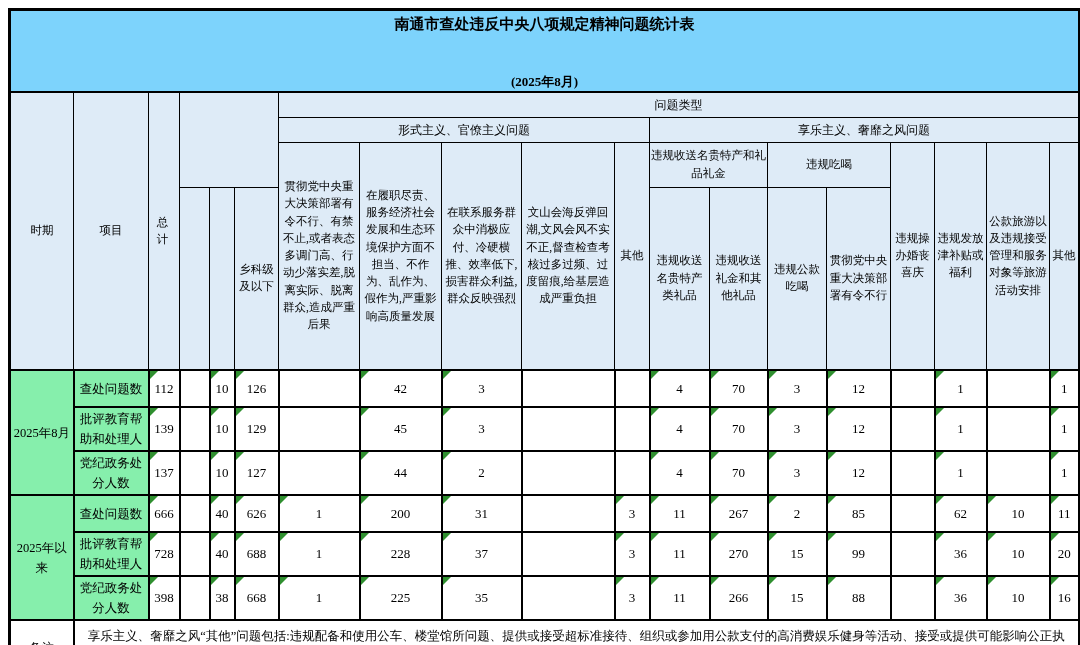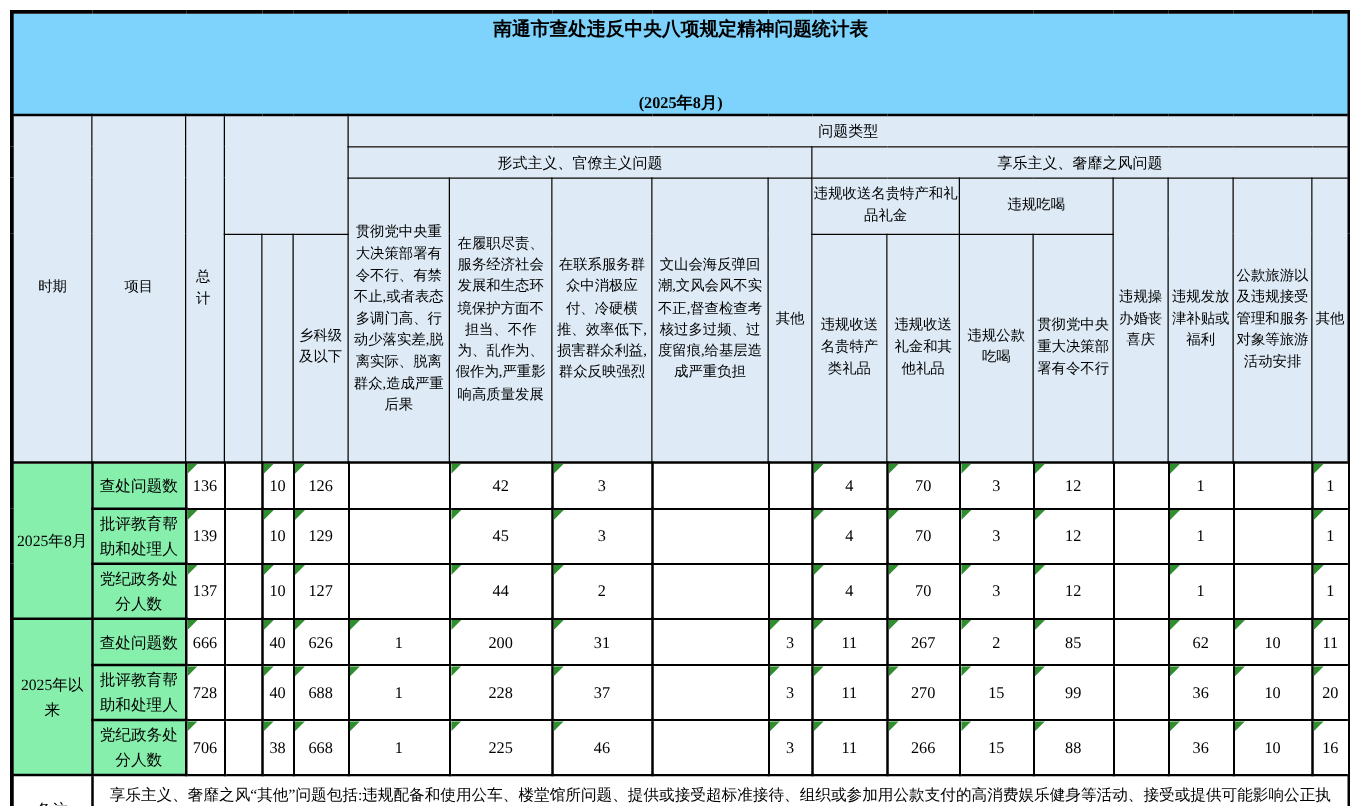--- a/index.html
+++ b/index.html
@@ -92,21 +92,21 @@
     <th class="hdr">乡科级及以下</th>
     <th class="hdr">违规收送名贵特产类礼品</th>
     <th class="hdr">违规收送礼金和其他礼品</th>
     <th class="hdr">违规公款吃喝</th>
     <th class="hdr">贯彻党中央重大决策部署有令不行</th>
   </tr>
 
   <tr style="height:37px">
     <td class="label-cell" rowspan="3">2025年8月</td>
     <td class="label-cell">查处问题数</td>
-    <td class="num filled"><span>136</span></td>
+    <td class="num filled"><span>112</span></td>
     <td class="num"><span></span></td>
     <td class="num filled"><span>10</span></td>
     <td class="num filled"><span>126</span></td>
     <td class="num"><span></span></td>
     <td class="num filled"><span>42</span></td>
     <td class="num filled"><span>3</span></td>
     <td class="num"><span></span></td>
     <td class="num"><span></span></td>
     <td class="num filled"><span>4</span></td>
     <td class="num filled"><span>70</span></td>
@@ -198,27 +198,27 @@
     <td class="num filled"><span>15</span></td>
     <td class="num filled"><span>99</span></td>
     <td class="num"><span></span></td>
     <td class="num filled"><span>36</span></td>
     <td class="num filled"><span>10</span></td>
     <td class="num filled"><span>20</span></td>
   </tr>
 
   <tr style="height:43px">
     <td class="label-cell">党纪政务处分人数</td>
-    <td class="num filled"><span>706</span></td>
+    <td class="num filled"><span>398</span></td>
     <td class="num"><span></span></td>
     <td class="num filled"><span>38</span></td>
     <td class="num filled"><span>668</span></td>
     <td class="num filled"><span>1</span></td>
     <td class="num filled"><span>225</span></td>
-    <td class="num filled"><span>46</span></td>
+    <td class="num filled"><span>35</span></td>
     <td class="num"><span></span></td>
     <td class="num filled"><span>3</span></td>
     <td class="num filled"><span>11</span></td>
     <td class="num filled"><span>266</span></td>
     <td class="num filled"><span>15</span></td>
     <td class="num filled"><span>88</span></td>
     <td class="num"><span></span></td>
     <td class="num filled"><span>36</span></td>
     <td class="num filled"><span>10</span></td>
     <td class="num filled"><span>16</span></td>

